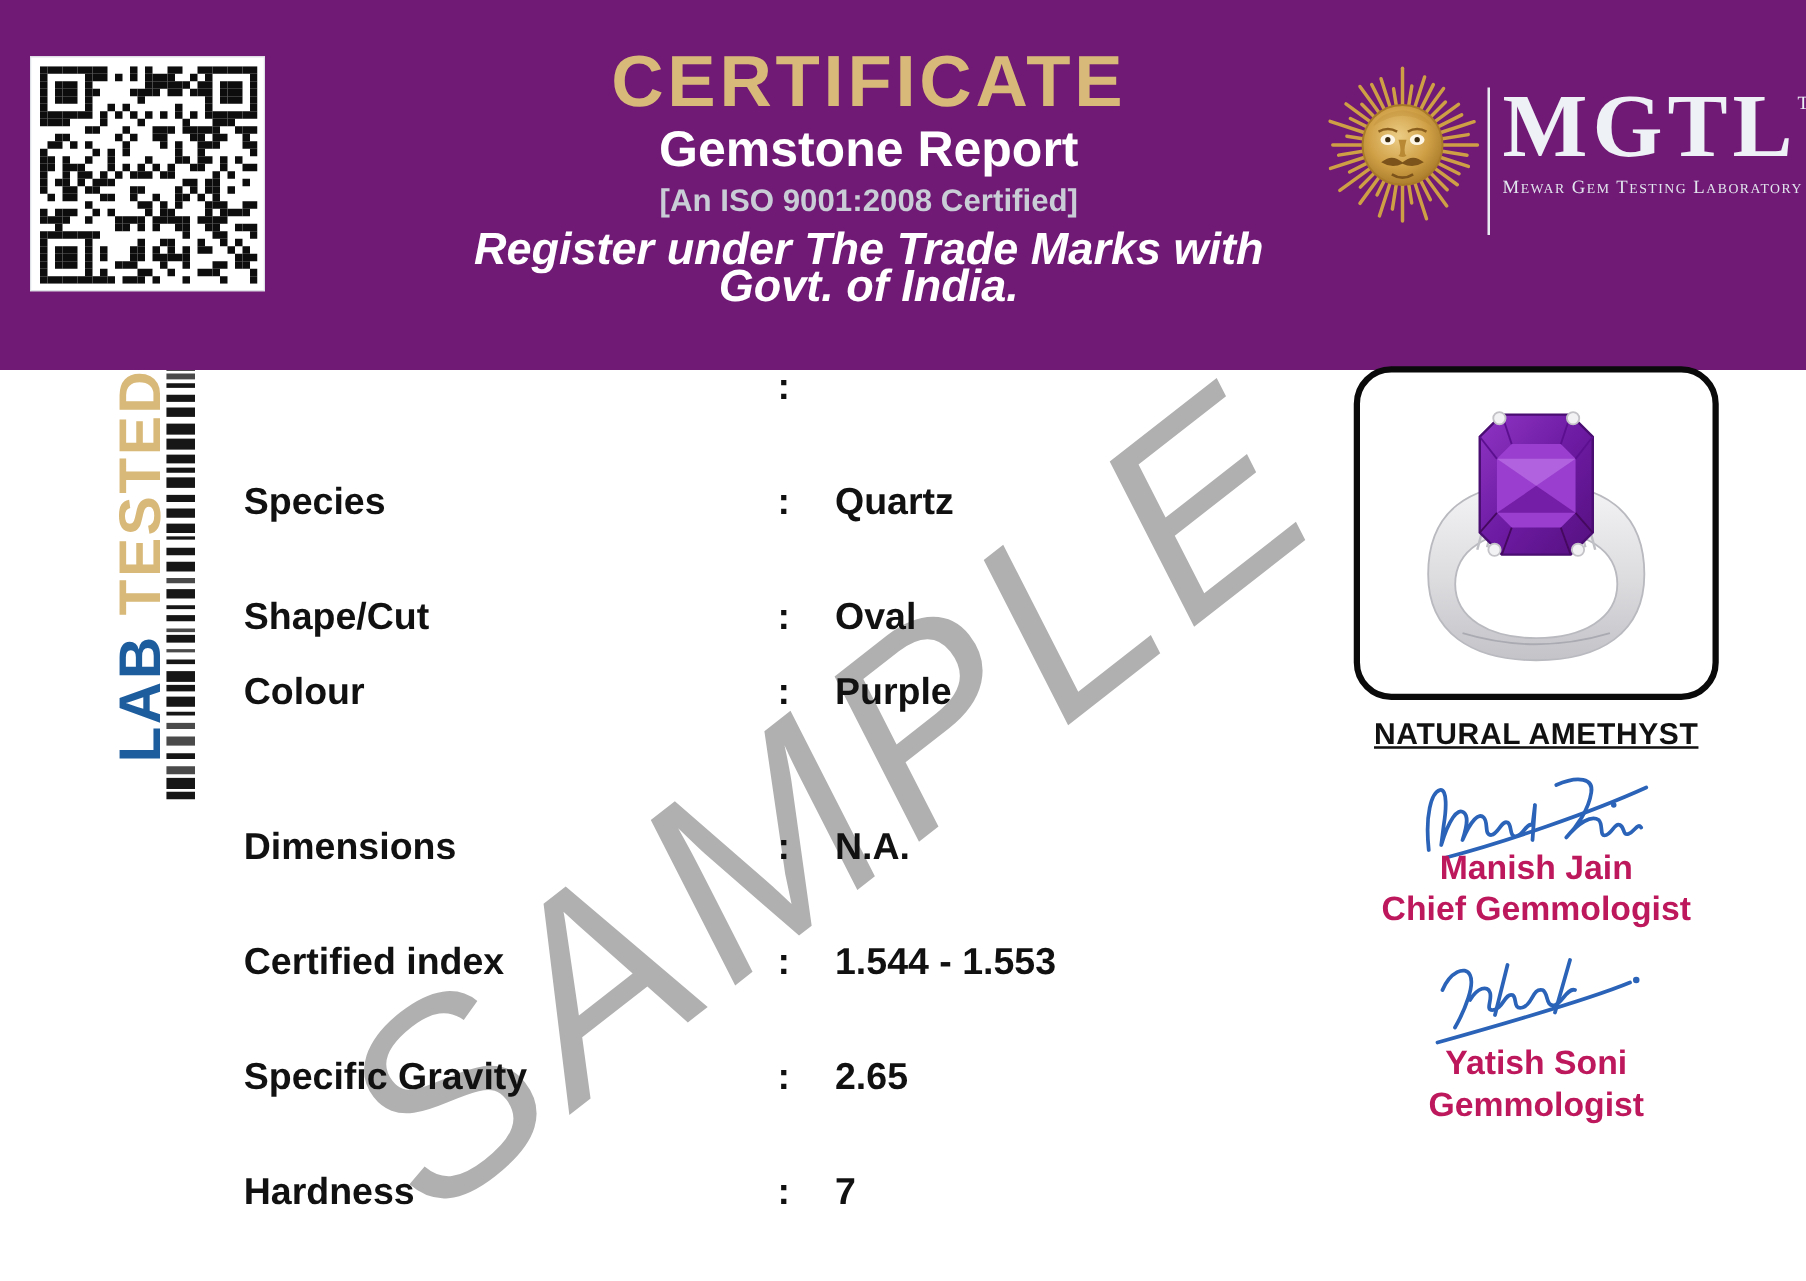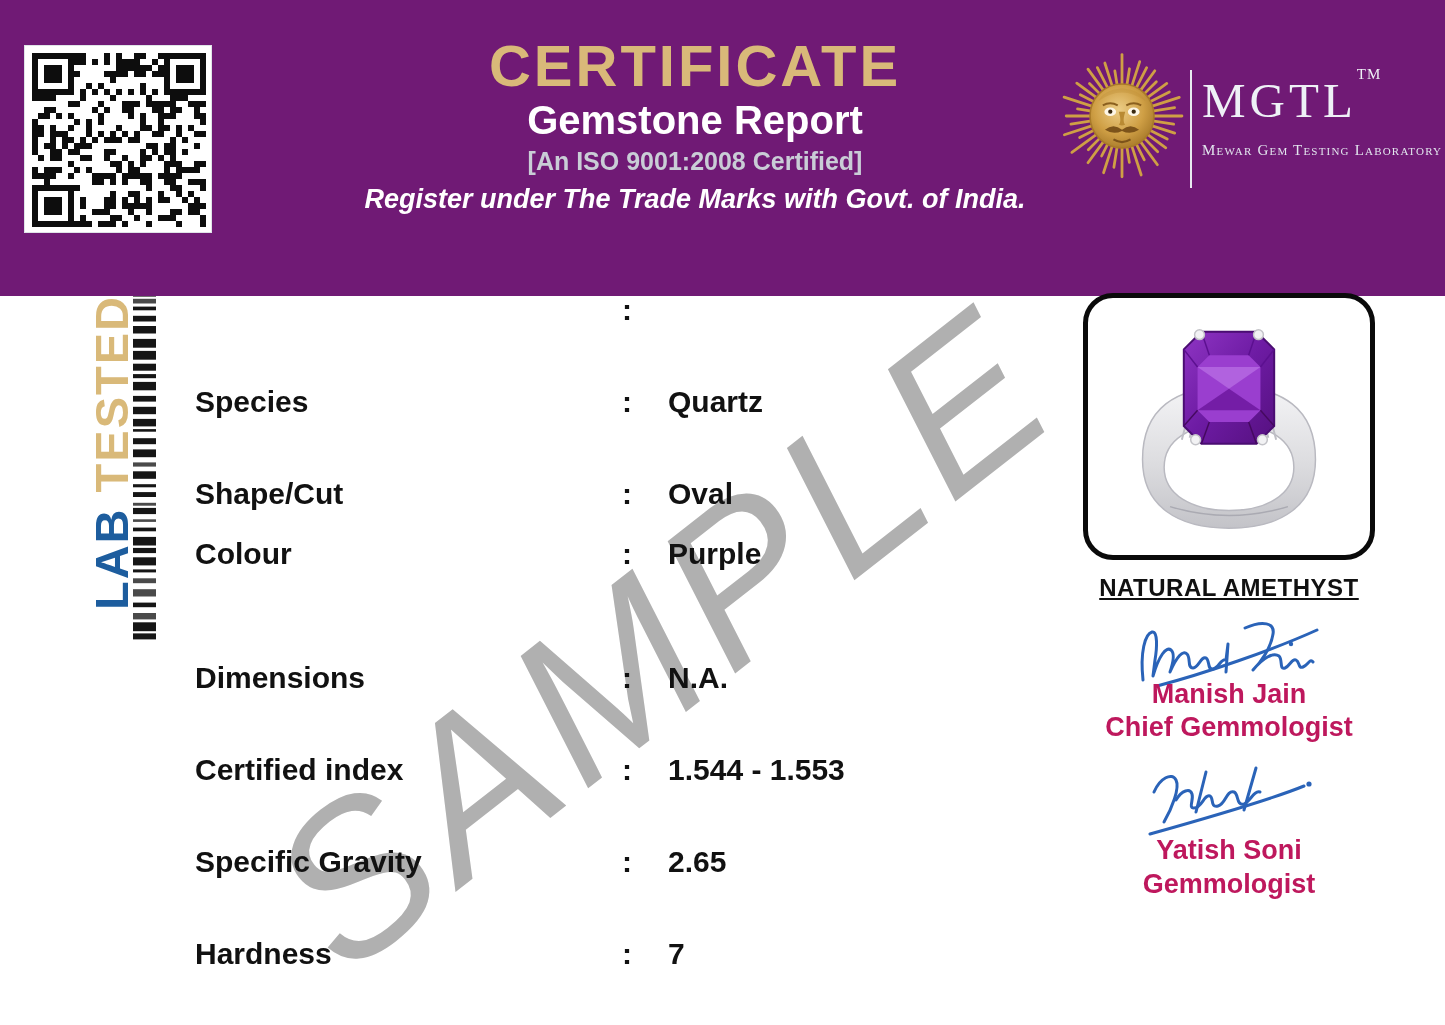--- a/index.html
+++ b/index.html
@@ -22,31 +22,31 @@
   .qr-box svg { display:block; width:174px; height:174px; fill:#0d0d0d; }
 
   .header-center {
     position:absolute; left:330px; top:36px; width:730px; text-align:center;
   }
   .cert-title {
     color:#d9b979; font-size:58px; font-weight:700; letter-spacing:3px; line-height:60px;
   }
   .gem-report { color:#ffffff; font-size:40px; font-weight:700; line-height:44px; margin-top:2px; }
   .iso-line   { color:#c9cdd6; font-size:25px; font-weight:700; line-height:28px; margin-top:5px; }
-  .register-line { color:#ffffff; font-size:27px; font-weight:700; font-style:italic; line-height:30px; margin-top:9px; }
+  .register-line { color:#ffffff; font-size:36px; font-weight:700; font-style:italic; line-height:30px; margin-top:9px; }
 
   .logo-sun { position:absolute; left:1058px; top:52px; width:128px; height:128px; }
   .logo-sun svg { width:128px; height:128px; }
   .logo-divider {
     position:absolute; left:1190px; top:70px; width:2px; height:118px; background:#e8ebf1;
   }
   .logo-text { position:absolute; left:1202px; top:62px; width:230px; }
   .logo-brand {
-    font-family:"Liberation Serif", serif; color:#eef1f6; font-size:49px;
-    font-weight:400; letter-spacing:4px; line-height:78px;
+    font-family:"Liberation Serif", serif; color:#eef1f6; font-size:72px;
+    font-weight:700; letter-spacing:4px; line-height:78px;
   }
   .logo-tm { font-family:"Liberation Serif", serif; color:#eef1f6; font-size:15px; vertical-align:38px; letter-spacing:1px; }
   .logo-sub {
     font-family:"Liberation Serif", serif; color:#e2e6ee; font-size:15px;
     letter-spacing:1.2px; margin-top:2px; font-variant:small-caps; white-space:nowrap;
   }
 
   
   .lab-tested {
     position:absolute; left:84px; top:262px; width:381px; height:48px;

